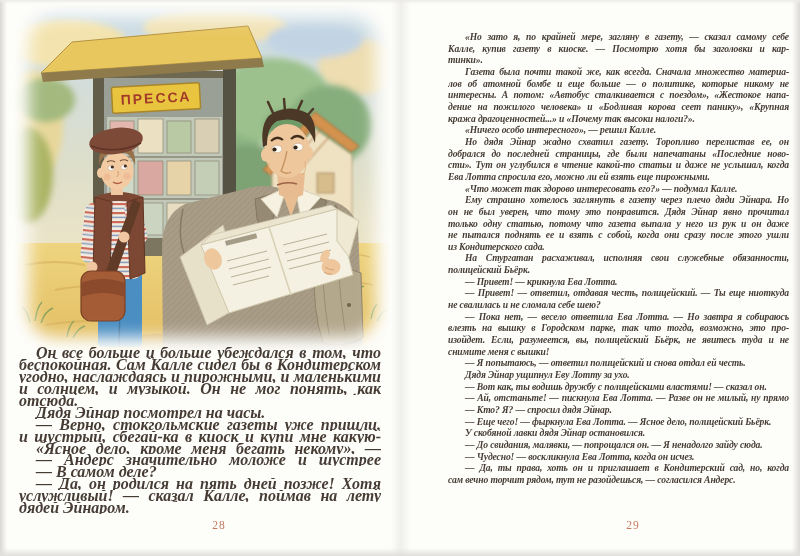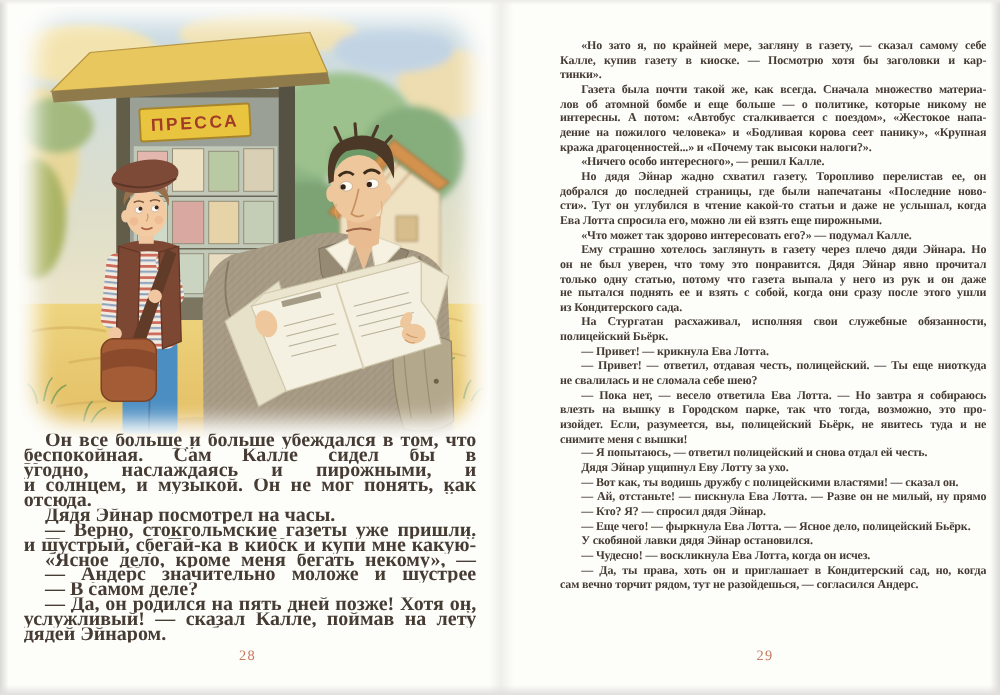--- a/index.html
+++ b/index.html
@@ -1,26 +1,26 @@
 <!DOCTYPE html>
 <html style="--paper: #fdfdfa; --ink: #463c34; --page-number: #c57a5f; --kiosk-sign-bg: #e9c53f; --kiosk-sign-text: #a23a28;"><head>
 <meta charset="utf-8">
 <style>
   html,body{margin:0;padding:0;background:#ffffff;}
   .spread{position:relative;width:800px;height:556px;background:var(--paper,#fdfdfa);overflow:hidden;
           font-family:"Liberation Serif","DejaVu Serif",serif;}
   .illo{position:absolute;left:15px;top:5px;}
-  .tb{position:absolute;color:var(--ink,#463c34);font-weight:700;}
+  .tb{position:absolute;color:var(--ink,#463c34);font-weight:700;font-style:italic;}
   .tb .line{height:var(--lh);line-height:var(--lh);overflow:hidden;text-align:justify;text-align-last:left;box-sizing:border-box;}
   .tb .line.just{text-align-last:justify;}
   .tb .line.ind{padding-left:17px;}
   .tb-left{left:19px;top:347px;width:362px;font-size:16px;--lh:11.95px;}
   .tb-right{left:448px;top:31px;width:341px;font-size:9.6px;--lh:11.66px;letter-spacing:-0.12px;}
   .pagenum{position:absolute;top:519px;font-size:11.5px;letter-spacing:1px;color:var(--page-number,#c57a5f);
-           text-align:center;font-weight:400;}
+           text-align:center;font-weight:400;padding-left:21px;}
   .pn-left{left:0;width:396px;}
   .pn-right{left:420px;width:384px;}
   .edge{position:absolute;pointer-events:none;}
   .edge-left{left:0;top:0;width:7px;height:556px;background:linear-gradient(to right,#d9d8d4,rgba(217,216,212,0));}
   .edge-right{right:0;top:0;width:8px;height:556px;background:linear-gradient(to left,#dbdad6,rgba(219,218,214,0));}
   .edge-bottom{left:0;bottom:0;width:800px;height:8px;background:linear-gradient(to top,#e0dfdb,rgba(224,223,219,0));}
   .edge-top{left:0;top:0;width:800px;height:4px;background:linear-gradient(to bottom,#ecebe7,rgba(236,235,231,0));}
   .spine{left:391px;top:0;width:20px;height:556px;
          background:linear-gradient(to right,rgba(190,188,180,0),rgba(190,188,180,.22),rgba(190,188,180,0));}
 </style>
@@ -269,20 +269,21 @@
         <div class="line just">влезть на вышку в Городском парке, так что тогда, возможно, это про-</div>
         <div class="line just">изойдет. Если, разумеется, вы, полицейский Бьёрк, не явитесь туда и не</div>
         <div class="line">снимите меня с вышки!</div>
         <div class="line ind">— Я попытаюсь, — ответил полицейский и снова отдал ей честь.</div>
         <div class="line ind">Дядя Эйнар ущипнул Еву Лотту за ухо.</div>
         <div class="line ind">— Вот как, ты водишь дружбу с полицейскими властями! — сказал он.</div>
         <div class="line ind just">— Ай, отстаньте! — пискнула Ева Лотта. — Разве он не милый, ну прямо</div>
         <div class="line ind">— Кто? Я? — спросил дядя Эйнар.</div>
         <div class="line ind">— Еще чего! — фыркнула Ева Лотта. — Ясное дело, полицейский Бьёрк.</div>
         <div class="line ind">У скобяной лавки дядя Эйнар остановился.</div>
+        <div class="line ind">— До свидания, малявки, — попрощался он. — Я ненадолго зайду сюда.</div>
         <div class="line ind">— Чудесно! — воскликнула Ева Лотта, когда он исчез.</div>
         <div class="line ind just">— Да, ты права, хоть он и приглашает в Кондитерский сад, но, когда</div>
         <div class="line">сам вечно торчит рядом, тут не разойдешься, — согласился Андерс.</div>
       </div>
     <div class="pagenum pn-right">29</div>
   </div>
 
   <div class="edge spine"></div>
   <div class="edge edge-left"></div>
   <div class="edge edge-right"></div>

